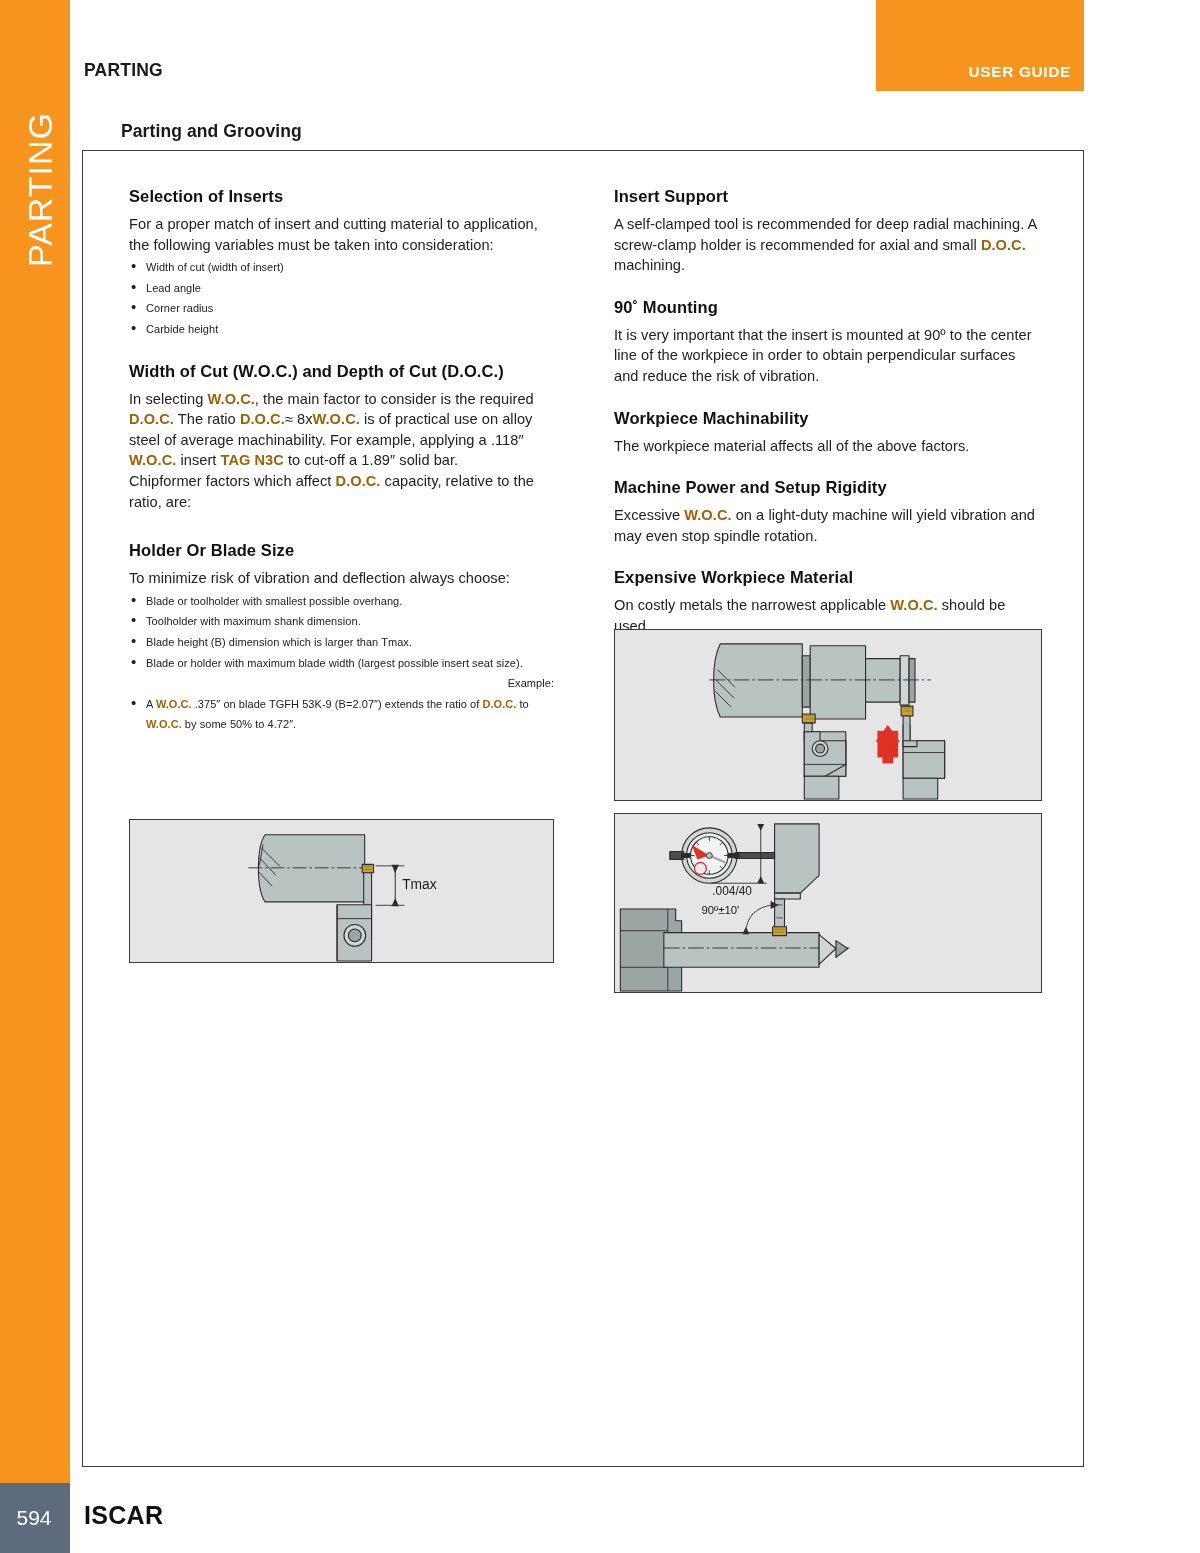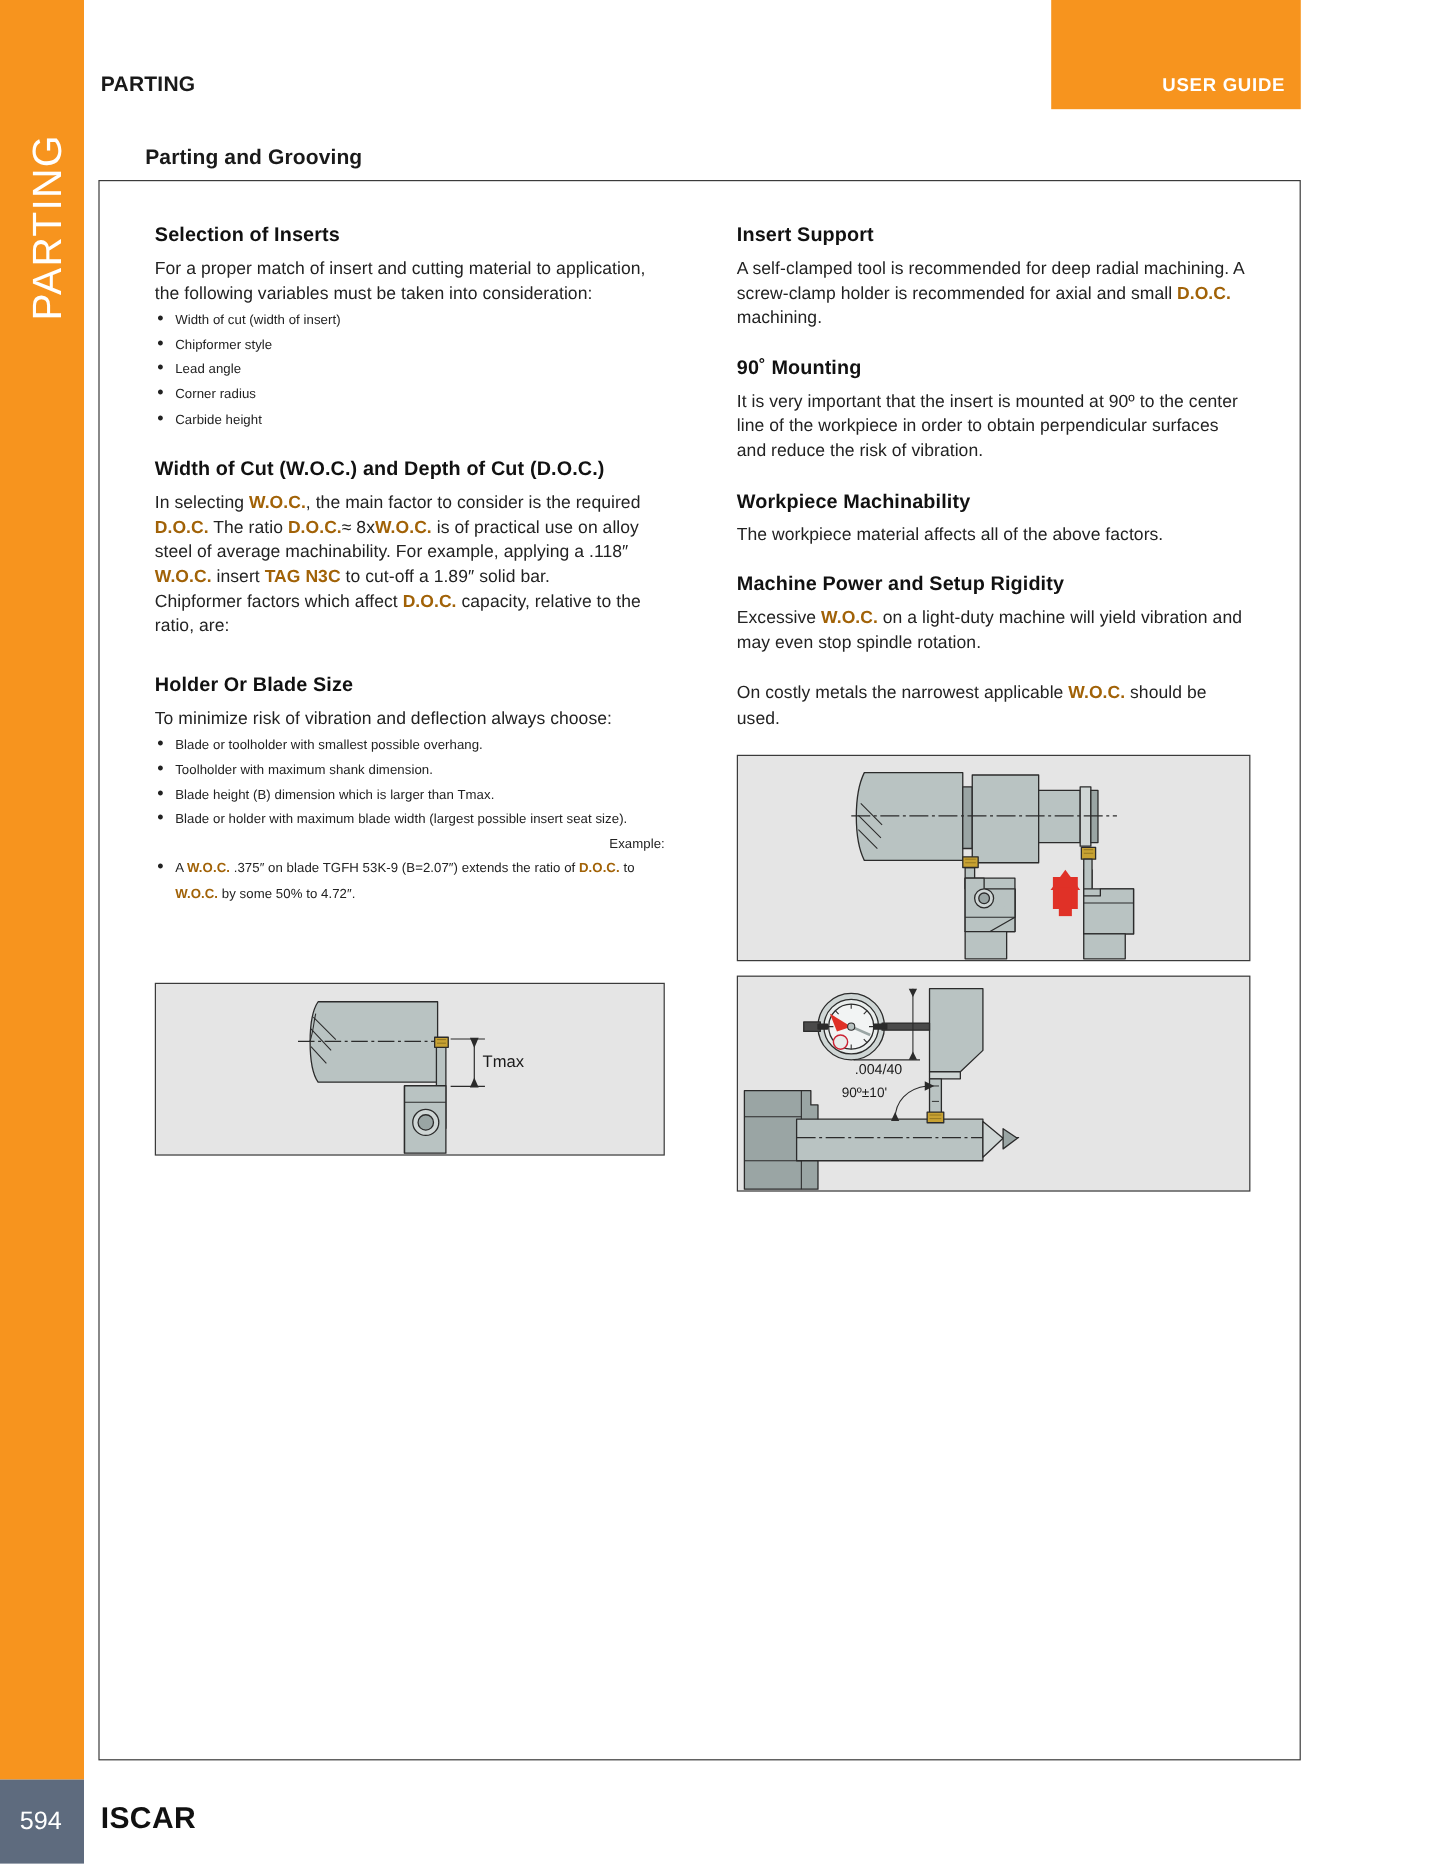--- a/index.html
+++ b/index.html
@@ -127,21 +127,20 @@
 <div id="section-title">Parting and Grooving</div>
 
 <div id="content-frame">
 
   <div class="col" id="col-left">
 
     <h3 class="hd">Selection of Inserts</h3>
     <p class="body">For a proper match of insert and cutting material to application, the following variables must be taken into consideration:</p>
     <ul class="bl">
       <li>Width of cut (width of insert)</li>
-      <li>Chipformer style</li>
       <li>Lead angle</li>
       <li>Corner radius</li>
       <li>Carbide height</li>
     </ul>
 
     <div class="gap-md"></div>
 
     <h3 class="hd">Width of Cut (W.O.C.) and Depth of Cut (D.O.C.)</h3>
     <p class="body"><span>In selecting </span><b>W.O.C.</b><span>, the main factor to consider is the required </span><b>D.O.C.</b><span> The ratio </span><b>D.O.C.</b><span>≈ 8x</span><b>W.O.C.</b><span> is of practical use on alloy steel of average machinability. For example, applying a .118″ </span><b>W.O.C.</b><span> insert </span><b>TAG N3C</b><span> to cut-off a 1.89″ solid bar.</span></p>
     <p class="body"><span>Chipformer factors which affect </span><b>D.O.C.</b><span> capacity, relative to the ratio, are:</span></p>
@@ -175,20 +174,21 @@
     <h3 class="hd">Workpiece Machinability</h3>
     <p class="body">The workpiece material affects all of the above factors.</p>
 
     <div class="gap-md"></div>
 
     <h3 class="hd">Machine Power and Setup Rigidity</h3>
     <p class="body"><span>Excessive </span><b>W.O.C.</b><span> on a light-duty machine will yield vibration and may even stop spindle rotation.</span></p>
 
     <div class="gap-md"></div>
 
+    <h3 class="hd">Expensive Workpiece Material</h3>
     <p class="body"><span>On costly metals the narrowest applicable </span><b>W.O.C.</b><span> should be used.</span></p>
   </div>
 
   <div class="figbox" id="fig-tmax">
     <svg viewBox="0 0 425 144" xmlns="http://www.w3.org/2000/svg">
       <g stroke="#2b2b2b" stroke-width="1.1" fill="none" stroke-linejoin="round">
 
         <path d="M135 15 L236 15 L236 83 L135 83 C126 70 126 28 135 15 Z" fill="#B9C3C2"></path>
 
         <path d="M129 38 L146 56 M129 53 L142 67 M131 28 L150 47" stroke="#2b2b2b" stroke-width="0.9"></path>

